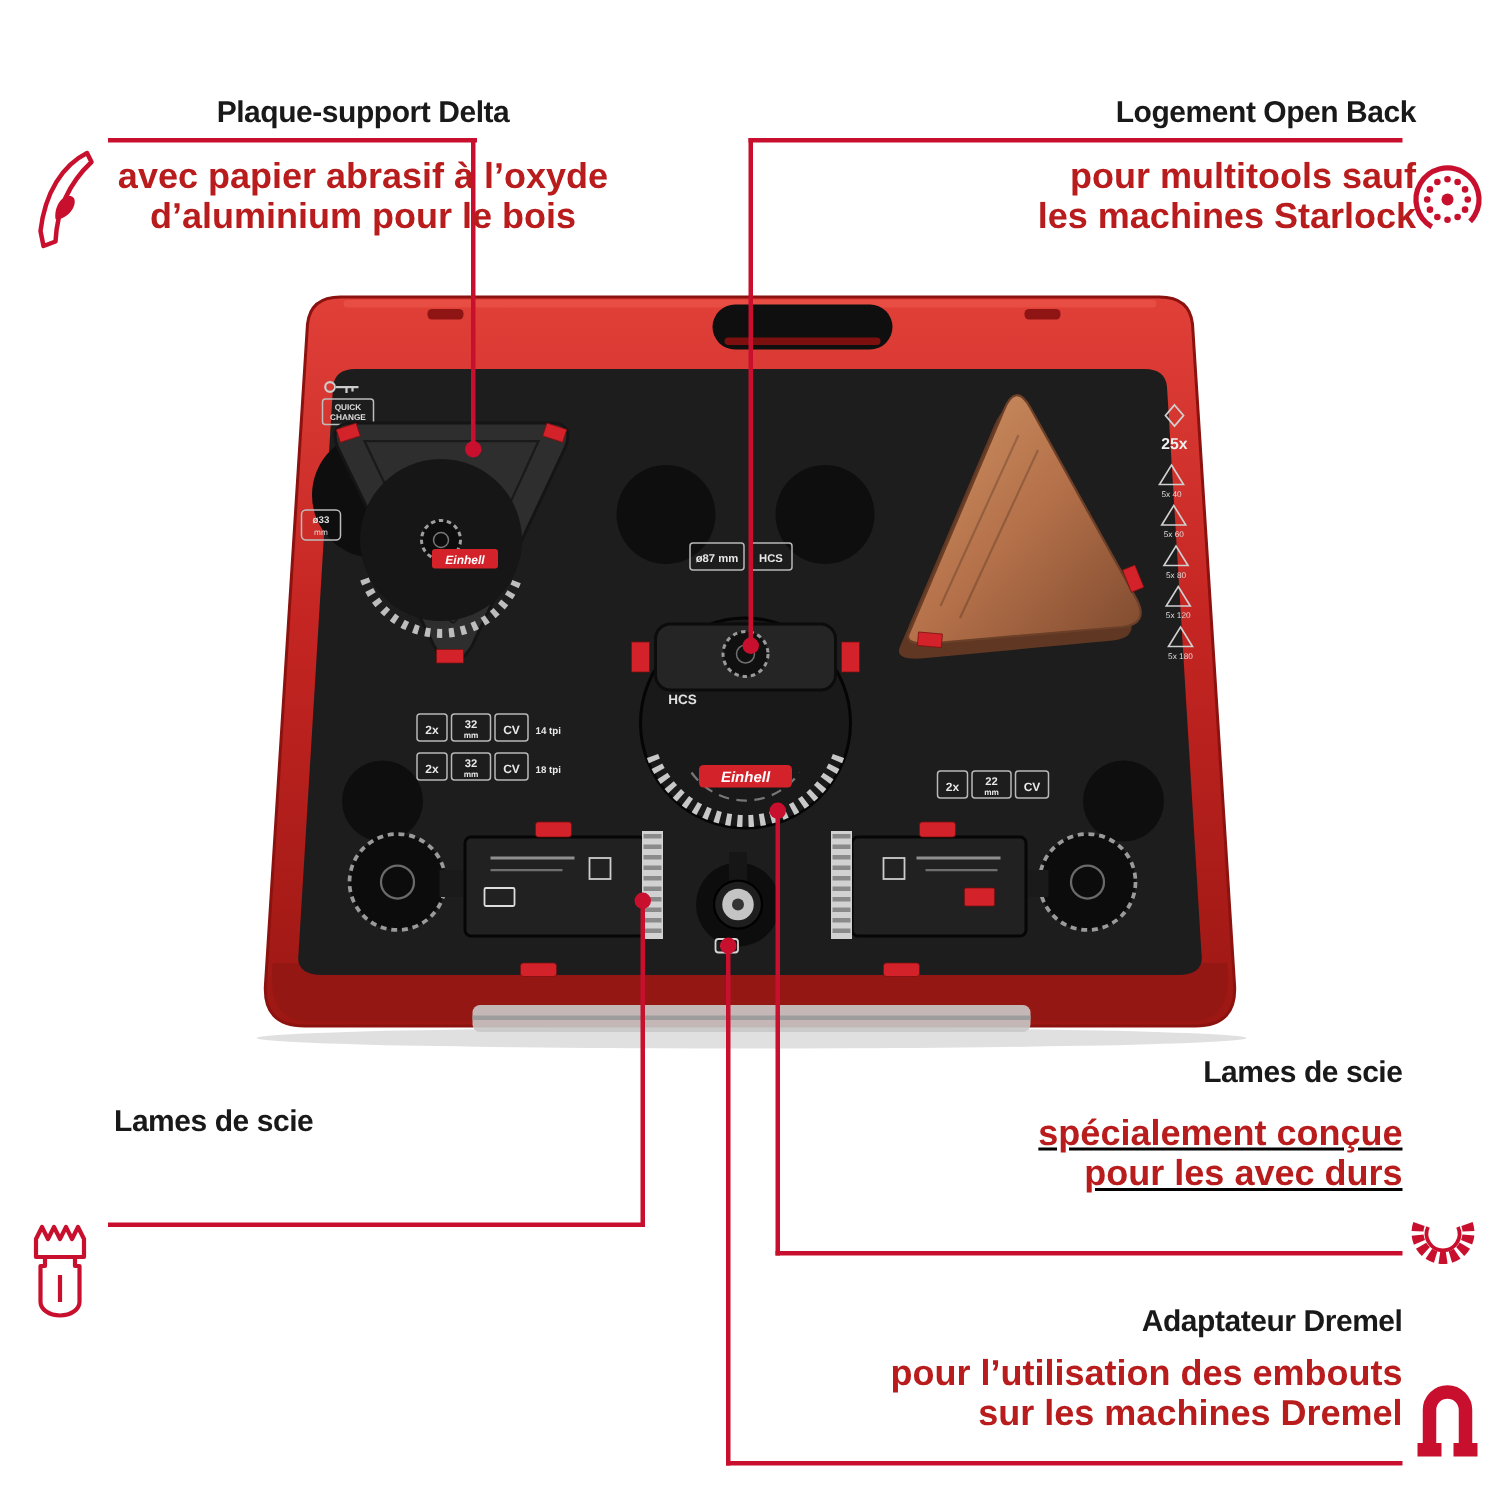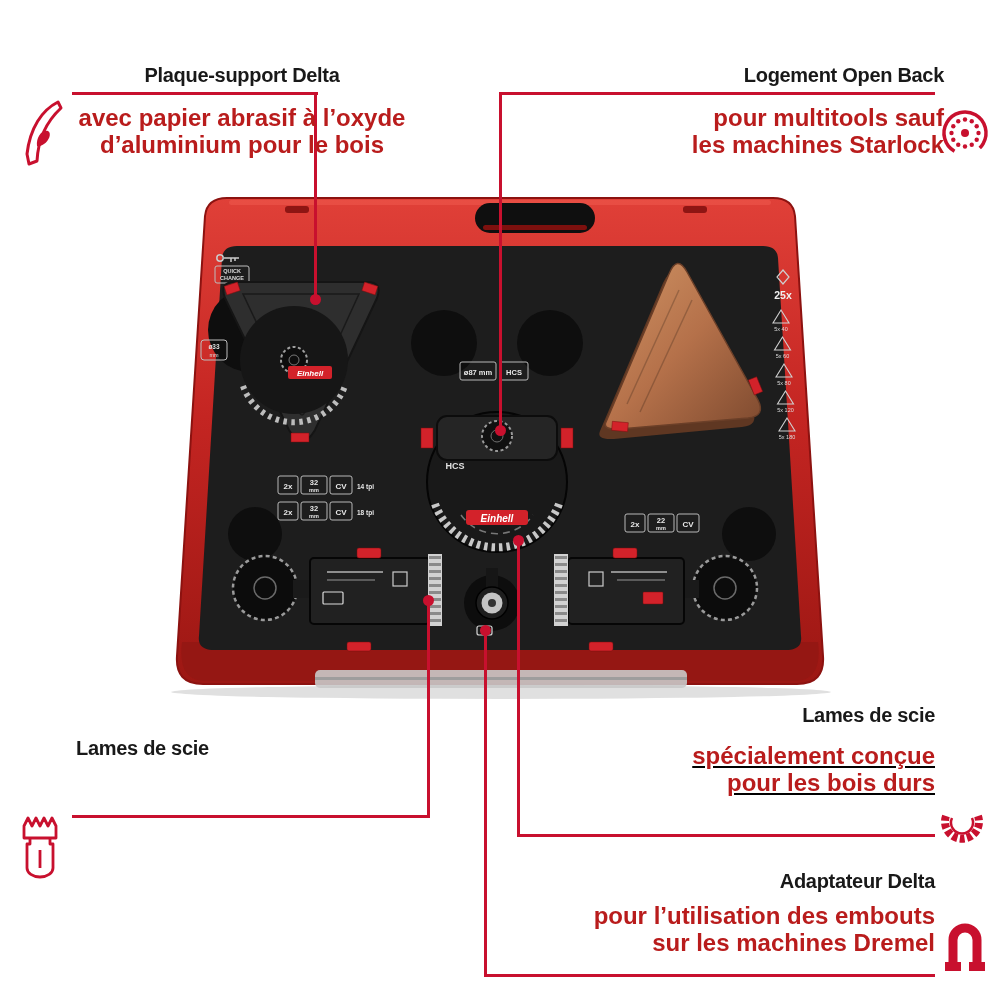--- a/index.html
+++ b/index.html
@@ -294,23 +294,23 @@
 </div>
 
 <div class="callout ta-l" style="left:76px;top:730px;width:380px;">
   <div class="title">Lames de scie</div>
 </div>
 
 <div class="callout ta-r" style="left:500px;top:697px;width:435px;">
   <div class="title">Lames de scie</div>
   <div class="gap8">
     <div class="sub">spécialement conçue</div>
-    <div class="sub">pour les bois durs</div>
+    <div class="sub">pour les avec durs</div>
   </div>
 </div>
 
 <div class="callout ta-r" style="left:485px;top:863px;width:450px;">
-  <div class="title">Adaptateur Delta</div>
+  <div class="title">Adaptateur Dremel</div>
   <div class="gap2">
     <div class="sub">pour l’utilisation des embouts</div>
     <div class="sub">sur les machines Dremel</div>
   </div>
 </div>
 
 </body></html>

